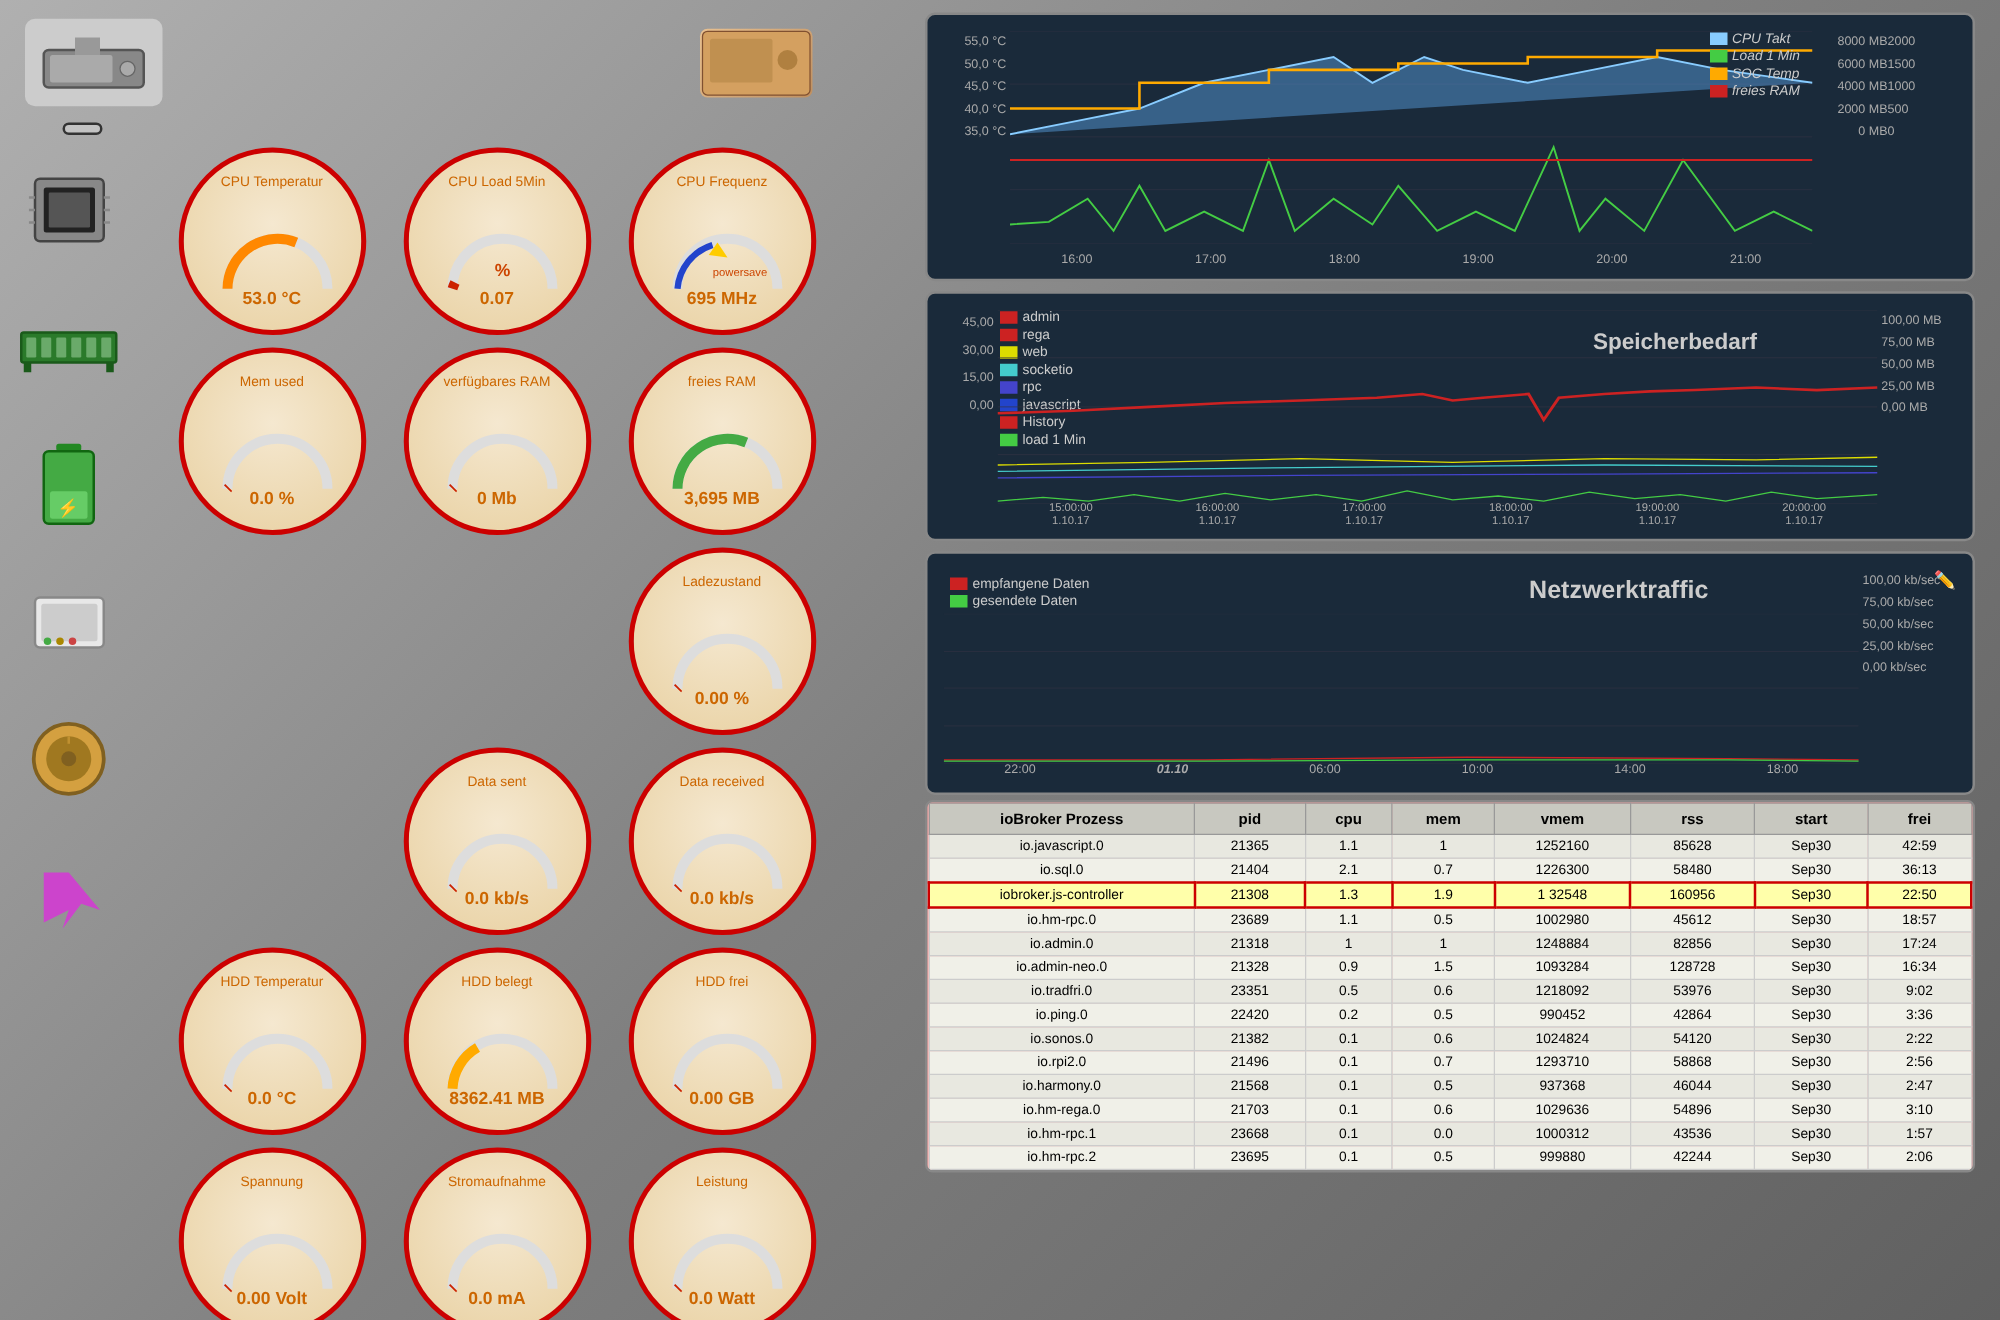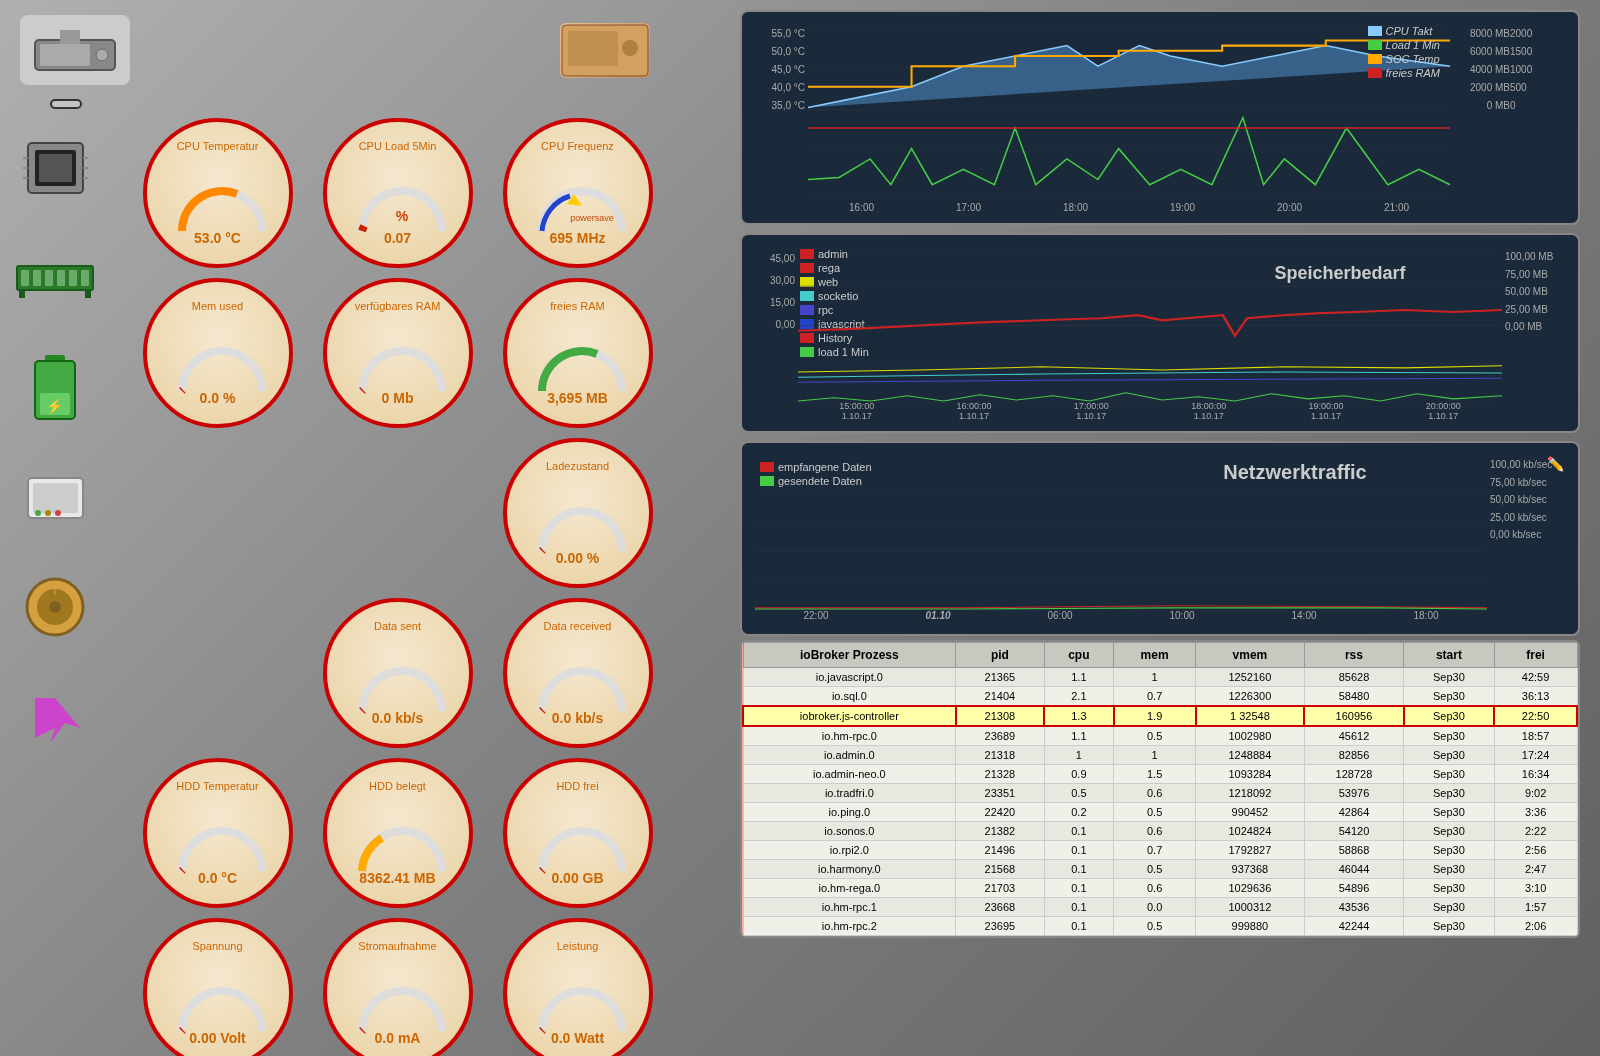--- a/index.html
+++ b/index.html
@@ -755,21 +755,21 @@
     <td>1024824</td>
     <td>54120</td>
     <td>Sep30</td>
     <td>2:22</td>
   </tr>
         <tr>
     <td>io.rpi2.0</td>
     <td>21496</td>
     <td>0.1</td>
     <td>0.7</td>
-    <td>1792827</td>
+    <td>1293710</td>
     <td>58868</td>
     <td>Sep30</td>
     <td>2:56</td>
   </tr>
         <tr>
     <td>io.harmony.0</td>
     <td>21568</td>
     <td>0.1</td>
     <td>0.5</td>
     <td>937368</td>

